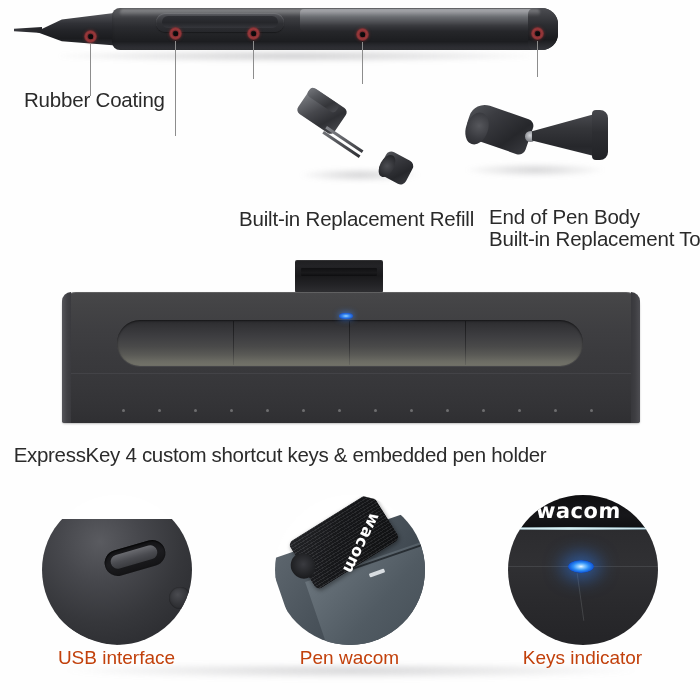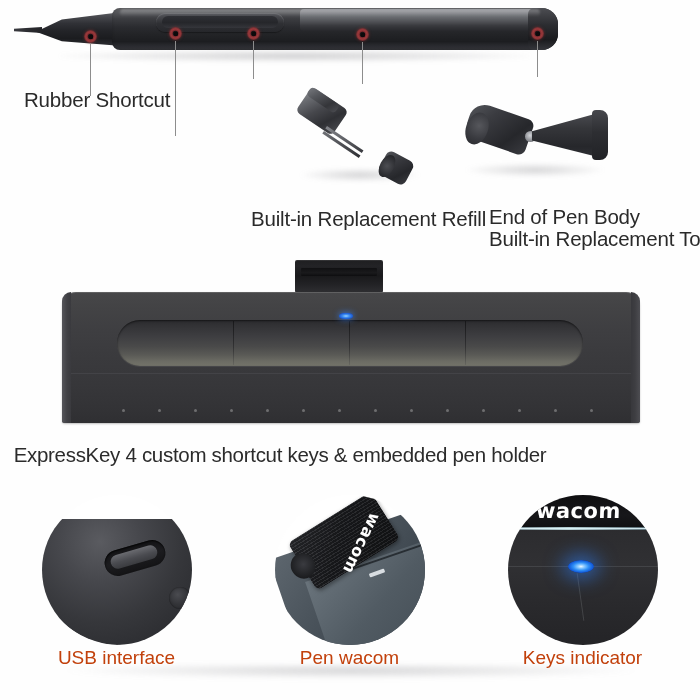--- a/index.html
+++ b/index.html
@@ -480,24 +480,24 @@
 
     <div class="abs dark-a" style="left:467px; top:110px; width:64px; height:37px; border-radius:16px 7px 7px 16px; transform:rotate(19deg);"></div>
     <div class="abs" style="left:466px; top:112px; width:22px; height:33px; border-radius:50%; transform:rotate(19deg); background:radial-gradient(circle at 55% 40%, #56575c 0%, #3a3b40 55%, #28292d 100%);"></div>
 
     <div class="abs" style="left:525px; top:131px; width:11px; height:11px; border-radius:50%; background:radial-gradient(circle at 45% 40%, #d2d4d8 0%, #9b9da2 45%, #5c5e63 100%);"></div>
 
     <div class="abs" style="left:532px; top:112px; width:70px; height:46px; background:linear-gradient(to bottom, #4c4d52 0%, #35363a 35%, #26272b 75%, #303136 100%); clip-path:polygon(0% 42%, 100% 0%, 100% 100%, 0% 62%);"></div>
     <div class="abs" style="left:592px; top:110px; width:16px; height:50px; border-radius:4px 8px 8px 4px; background:linear-gradient(to bottom, #46474c 0%, #2d2e32 45%, #212226 100%);"></div>
   </div>
 
-  <div class="label" style="left:24px;  top:88px;  font-size:20.5px;">Rubber Shortcut</div>
-
-
-  <div class="label" style="left:239px; top:207px; font-size:20.5px;margin-left:12px;">Built-in Replacement Refill</div>
+  <div class="label" style="left:24px;  top:88px;  font-size:20.5px;">Rubber Coating</div>
+
+
+  <div class="label" style="left:239px; top:207px; font-size:20.5px;">Built-in Replacement Refill</div>
 
   <div class="label" style="left:489px; top:227px; font-size:20.5px;">Built-in Replacement To</div>
 
   <div class="label" style="left:489px; top:205px; font-size:20.5px;">End of Pen Body</div>
 
   <div id="tablet-assembly">
     <div class="tablet-shadow"></div>
     <div class="tablet-notch"></div>
     <div class="tablet-notch-slit"></div>
     <div class="tablet-body"></div>

